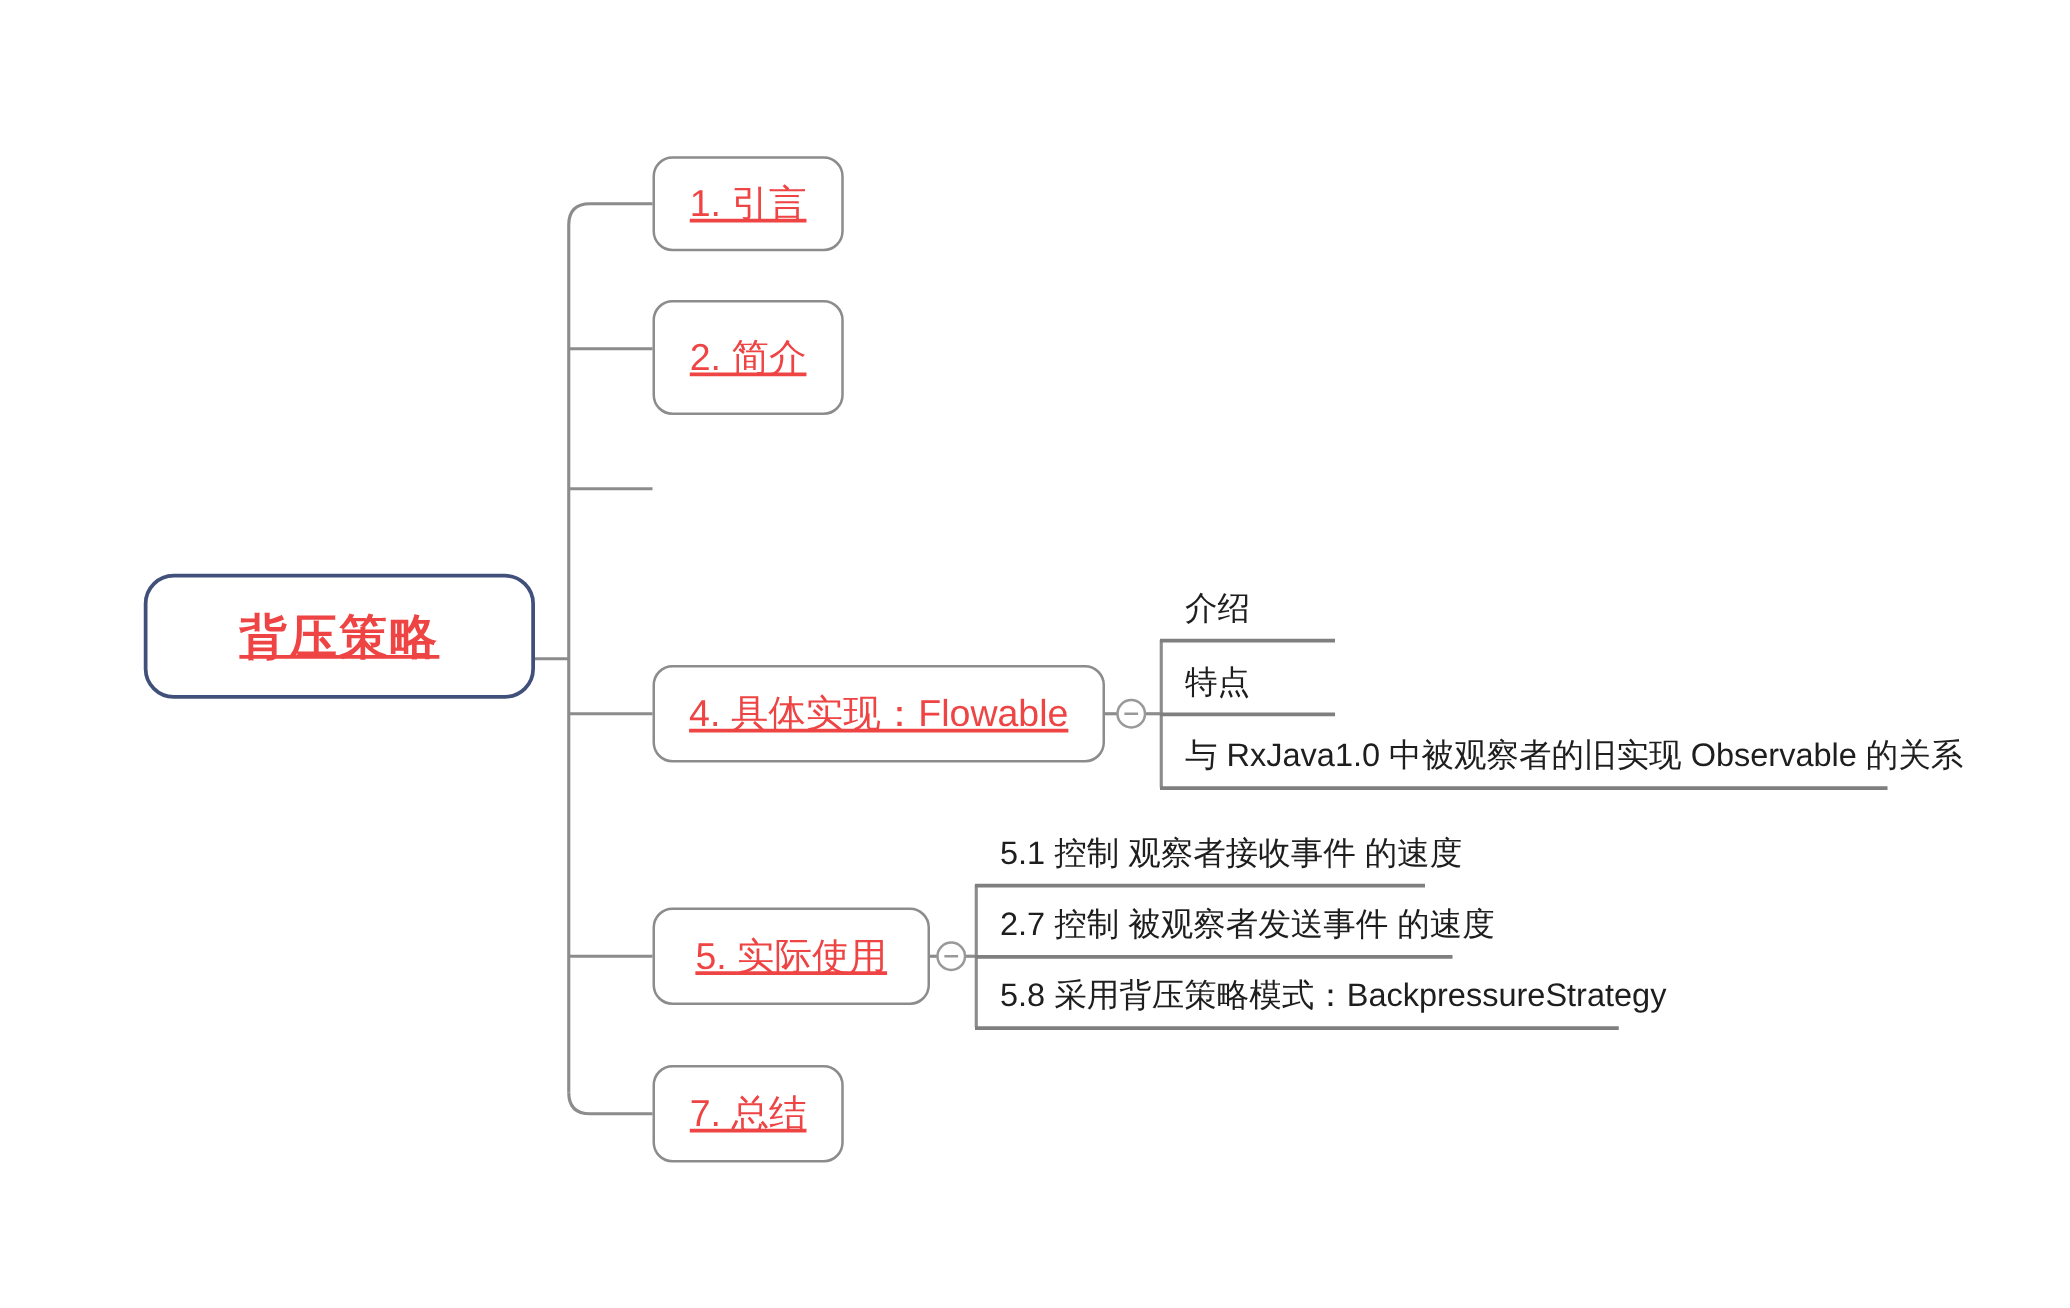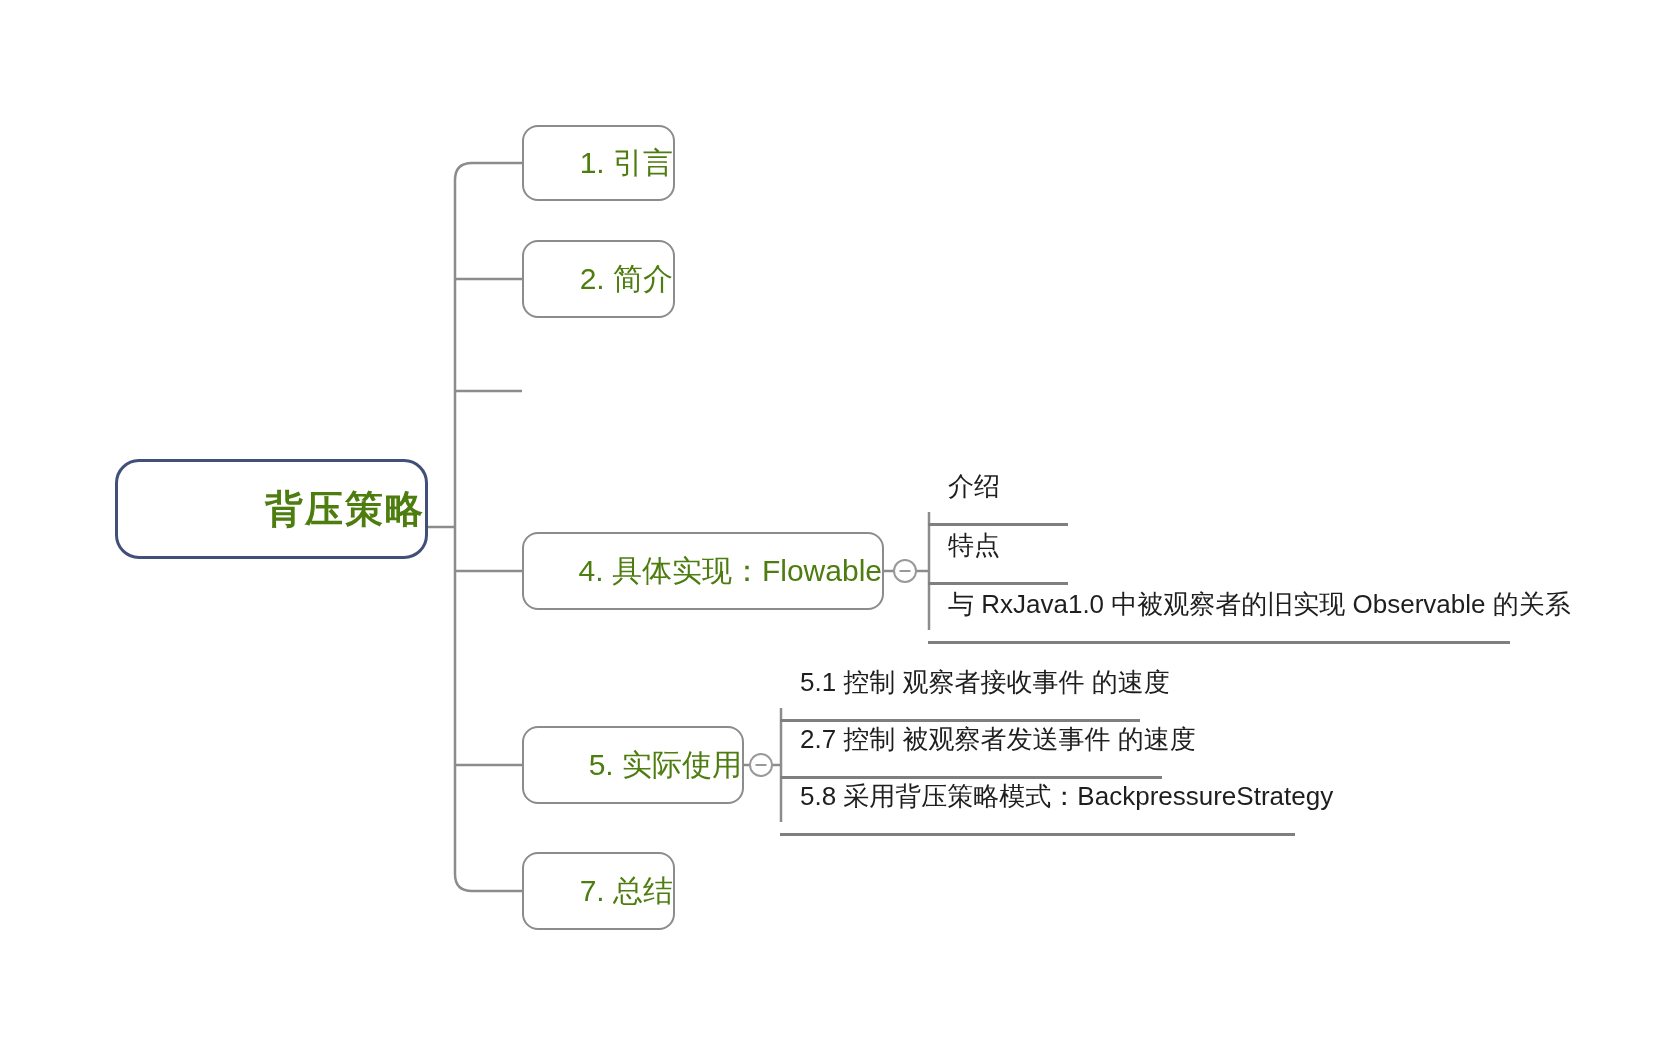--- a/index.html
+++ b/index.html
@@ -18,56 +18,57 @@
   #wires {
     position: absolute;
     left: 0; top: 0;
     width: 1656px;
     height: 1046px;
   }
   .topic {
     position: absolute;
     display: flex;
     align-items: center;
-    justify-content: flex-end;
+    justify-content: center;
     background: #ffffff;
-    color: #4d7c0f;
+    color: #ef4444;
     white-space: nowrap;
     box-sizing: border-box;
     z-index: 2;
+    text-decoration: underline;
   }
   .root-topic {
     left: 115px; top: 459px;
     width: 313px; height: 100px;
     border: 3px solid #41507a;
     border-radius: 24px;
     font-size: 38px;
     font-weight: bold;
     letter-spacing: 2px;
   }
   .main-topic {
     border: 2px solid #8c8c8c;
     border-radius: 16px;
     font-size: 30px;
   }
   .t1 { left: 522px; top: 125px; width: 153px; height: 76px; }
-  .t2 { left: 522px; top: 240px; width: 153px; height: 78px; }
+  .t2 { left: 522px; top: 240px; width: 153px; height: 92px; }
   .t3 { left: 522px; top: 352px; width: 153px; height: 78px; }
   .t4 { left: 522px; top: 532px; width: 362px; height: 78px; }
   .t5 { left: 522px; top: 726px; width: 222px; height: 78px; }
   .t6 { left: 522px; top: 852px; width: 153px; height: 78px; }
   .line-topic {
     position: absolute;
     box-sizing: border-box;
     border-bottom: 3px solid #7f7f7f;
     color: #1e1e1e;
     font-size: 26px;
     line-height: 34px;
     white-space: nowrap;
-    padding: 0 0 20px 20px;
+    padding: 0 0 8px 20px;
     z-index: 2;
   }
   
   .s41 { left: 928px; top: 469px; width: 140px; }
   .s42 { left: 928px; top: 528px; width: 140px; }
   .s43 { left: 928px; top: 587px; width: 582px; }
   
   .s51 { left: 780px; top: 665px; width: 360px; text-align: right; }
   .s52 { left: 780px; top: 722px; width: 382px; }
   .s53 { left: 780px; top: 779px; width: 515px; }

